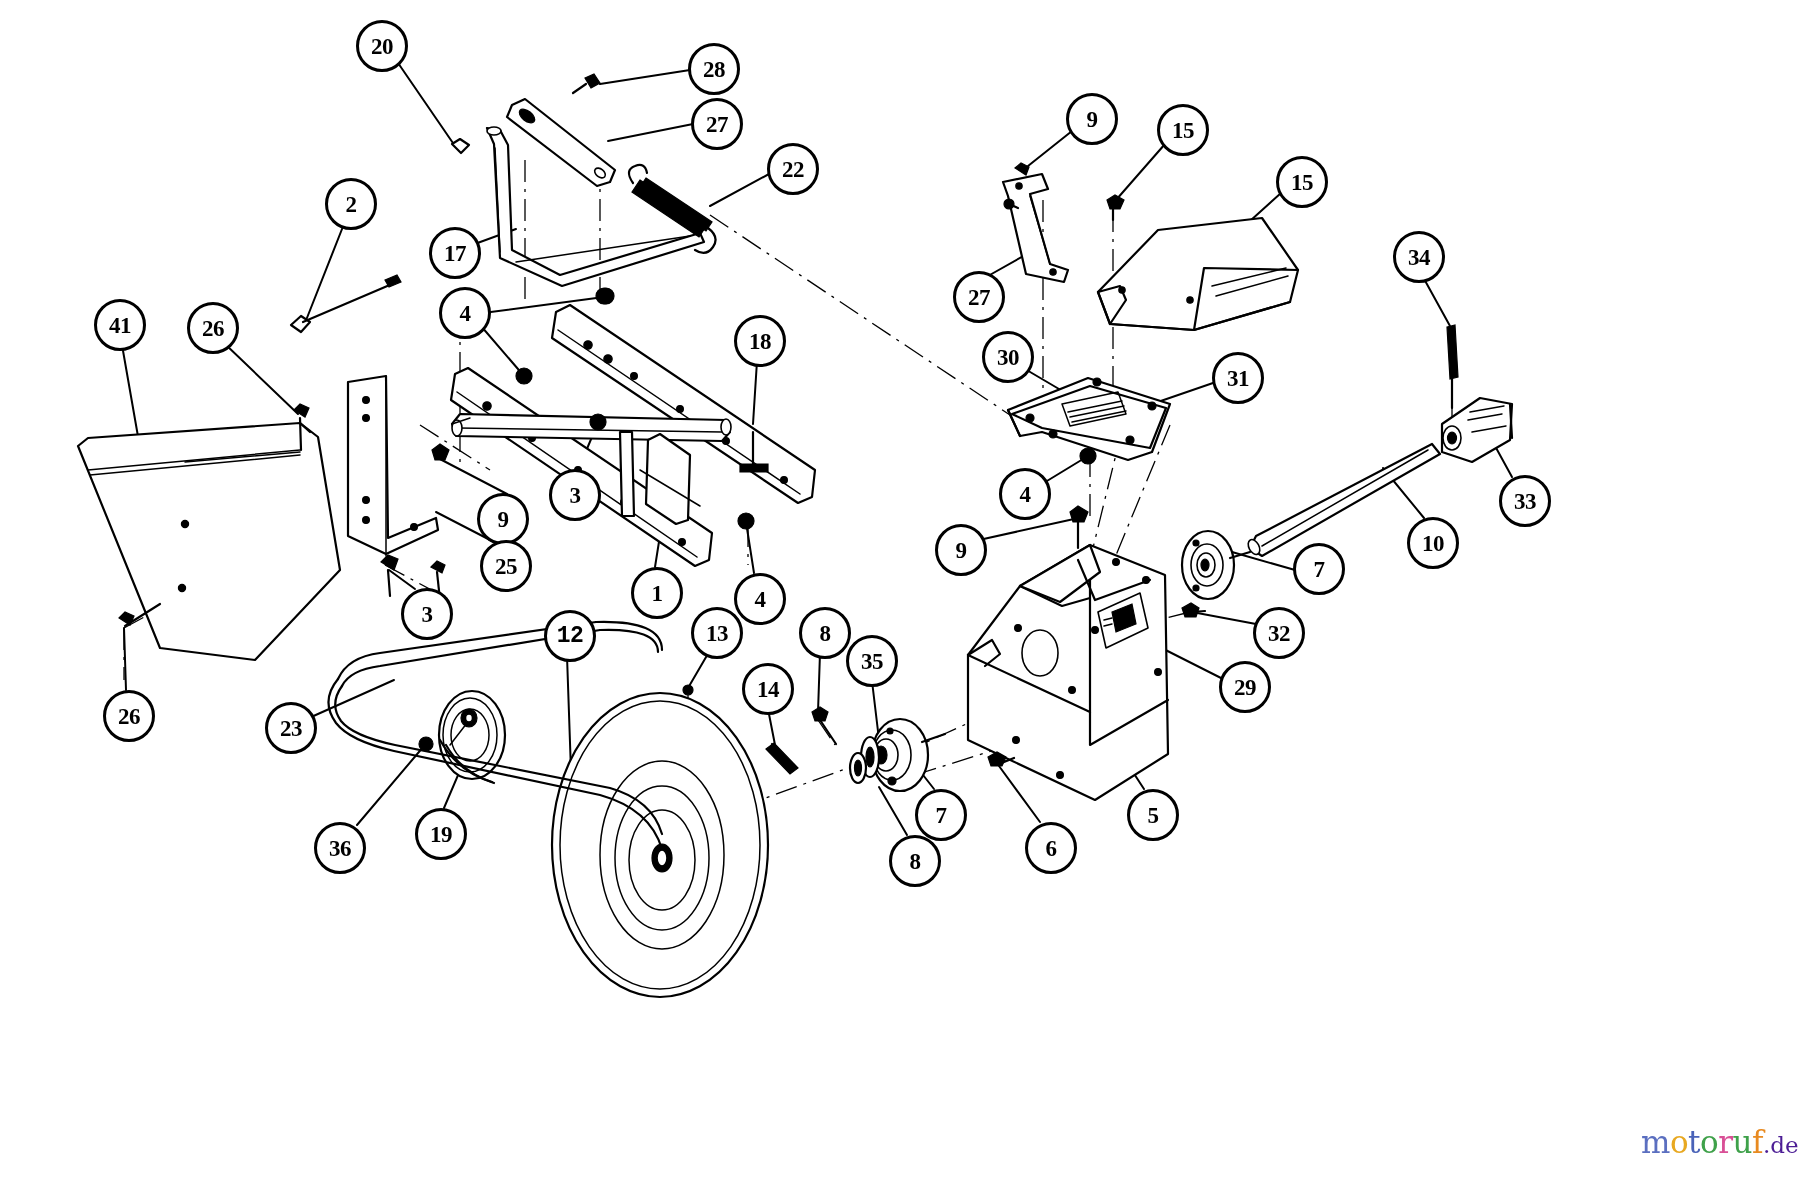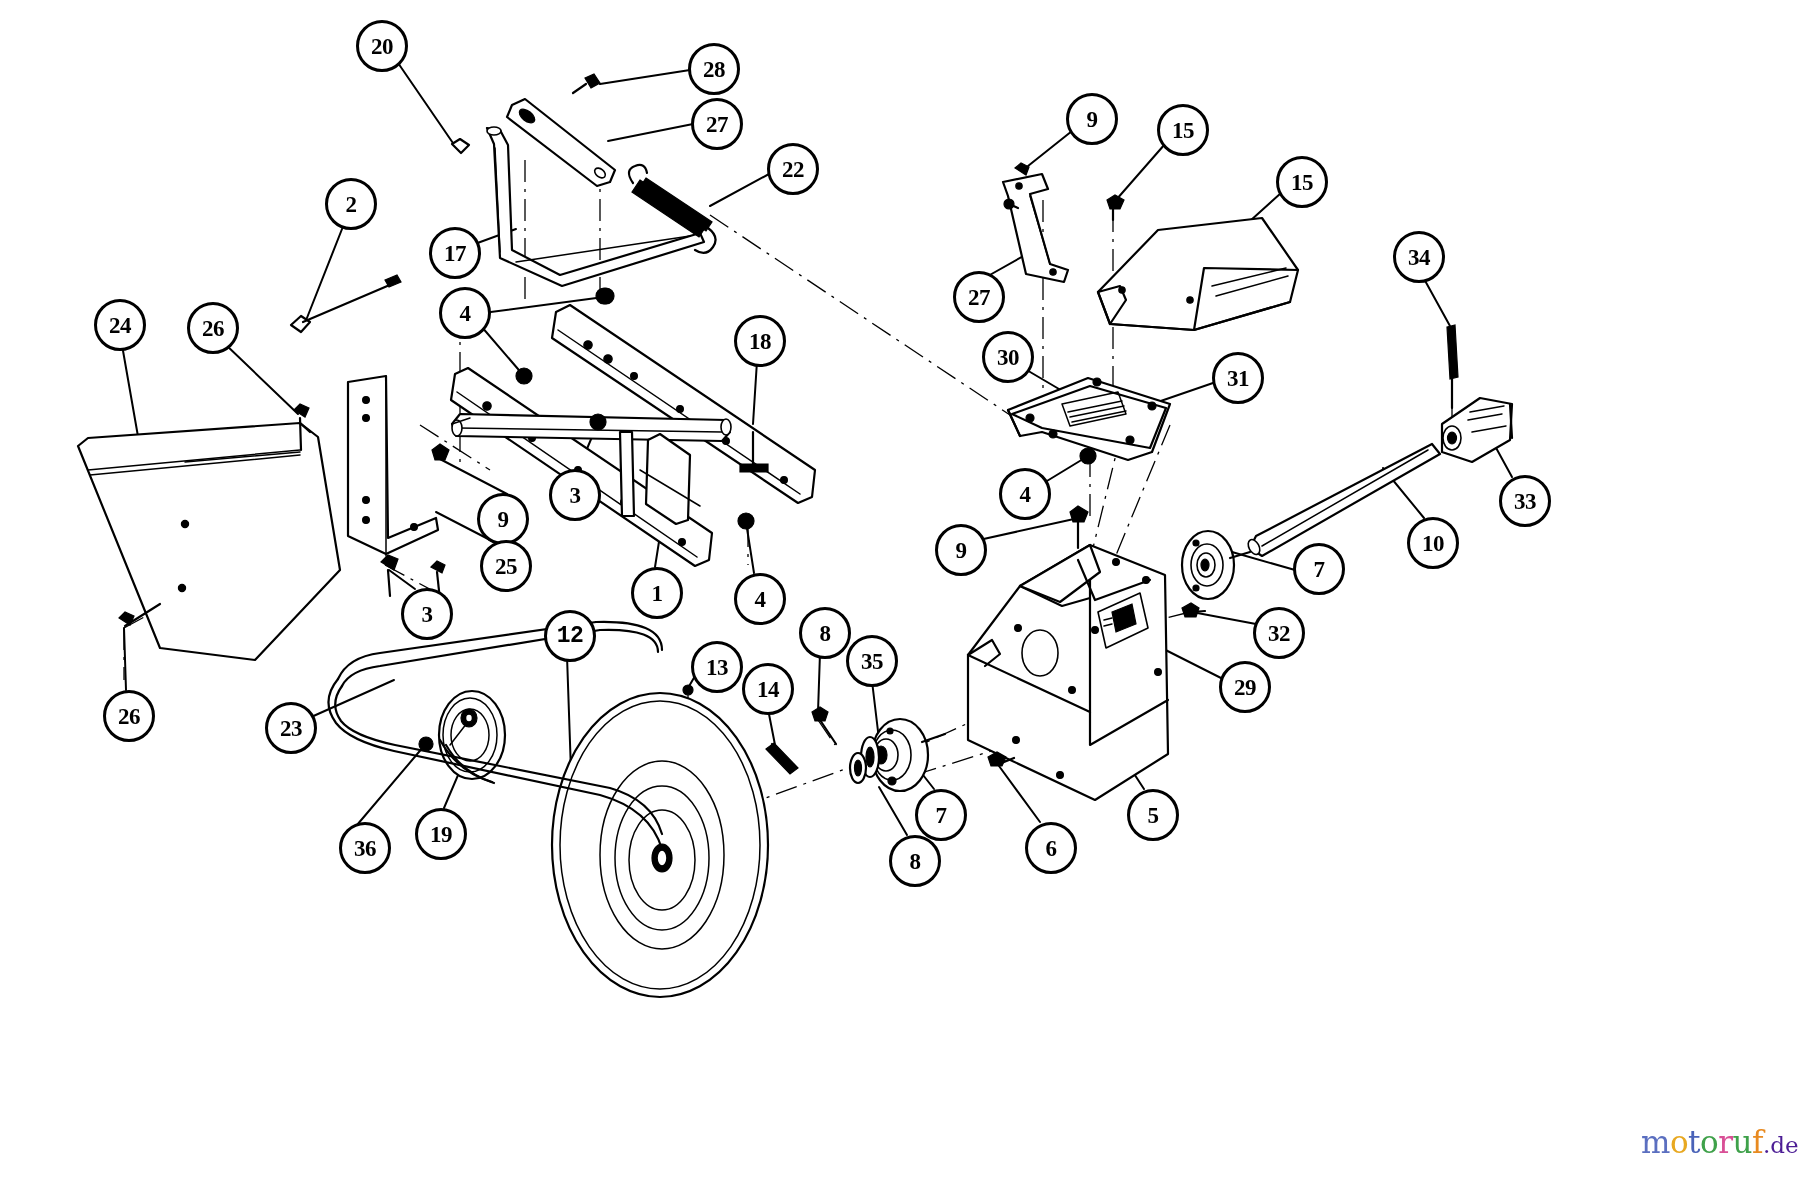--- a/index.html
+++ b/index.html
@@ -413,21 +413,21 @@
   <div class="callout" style="left:379px;top:43px;">20</div>
   <div class="callout" style="left:711px;top:66px;">28</div>
   <div class="callout" style="left:714px;top:121px;">27</div>
   <div class="callout" style="left:790px;top:166px;text-align:center;">22</div>
   <div class="callout" style="left:348px;top:201px;">2</div>
   <div class="callout" style="left:452px;top:250px;">17</div>
   <div class="callout" style="left:1089px;top:116px;">9</div>
   <div class="callout" style="left:1180px;top:127px;">15</div>
   <div class="callout" style="left:1299px;top:179px;">15</div>
   <div class="callout" style="left:1416px;top:254px;">34</div>
-  <div class="callout" style="left:117px;top:322px;">24</div>
+  <div class="callout" style="left:117px;top:322px;">41</div>
   <div class="callout" style="left:210px;top:325px;">26</div>
   <div class="callout" style="left:976px;top:294px;">27</div>
   <div class="callout" style="left:462px;top:310px;">4</div>
   <div class="callout" style="left:757px;top:338px;">18</div>
   <div class="callout" style="left:1005px;top:354px;">30</div>
   <div class="callout" style="left:1235px;top:375px;">31</div>
   <div class="callout" style="left:572px;top:492px;">3</div>
   <div class="callout" style="left:500px;top:516px;">9</div>
   <div class="callout" style="left:1022px;top:491px;">4</div>
   <div class="callout" style="left:1522px;top:498px;">33</div>
@@ -436,25 +436,25 @@
   <div class="callout" style="left:654px;top:590px;">1</div>
   <div class="callout" style="left:757px;top:596px;">4</div>
   <div class="callout" style="left:503px;top:563px;">25</div>
   <div class="callout" style="left:424px;top:611px;">3</div>
   <div class="callout" style="left:1316px;top:566px;">7</div>
   <div class="callout" style="left:1276px;top:630px;">32</div>
   <div class="callout" style="left:1242px;top:684px;">29</div>
   <div class="callout" style="left:126px;top:713px;">26</div>
   <div class="callout" style="left:288px;top:725px;">23</div>
   <div class="callout" style="left:567px;top:633px;font-family:Liberation Mono, monospace;">12</div>
-  <div class="callout" style="left:714px;top:664px;">13</div>
+  <div class="callout" style="left:714px;top:630px;">13</div>
   <div class="callout" style="left:765px;top:686px;text-align:center;">14</div>
   <div class="callout" style="left:822px;top:630px;">8</div>
   <div class="callout" style="left:869px;top:658px;">35</div>
-  <div class="callout" style="left:362px;top:845px;">36</div>
+  <div class="callout" style="left:337px;top:845px;">36</div>
   <div class="callout" style="left:438px;top:831px;">19</div>
   <div class="callout" style="left:912px;top:858px;">8</div>
   <div class="callout" style="left:938px;top:812px;">7</div>
   <div class="callout" style="left:1048px;top:845px;">6</div>
   <div class="callout" style="left:1150px;top:812px;">5</div>
 
   <div id="logo">
     <span style="color:#5b6fc0">m</span><span style="color:#e8a820">o</span><span style="color:#4a63b8">t</span><span style="color:#3fa14a">o</span><span style="color:#d94f96">r</span><span style="color:#3fa14a">u</span><span style="color:#e88a20">f</span><span class="de">.de</span>
   </div>
 

